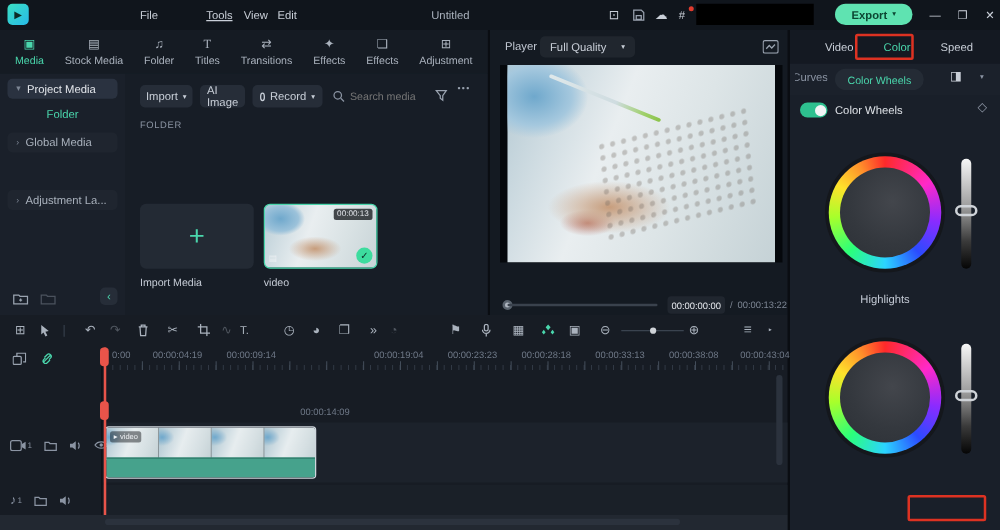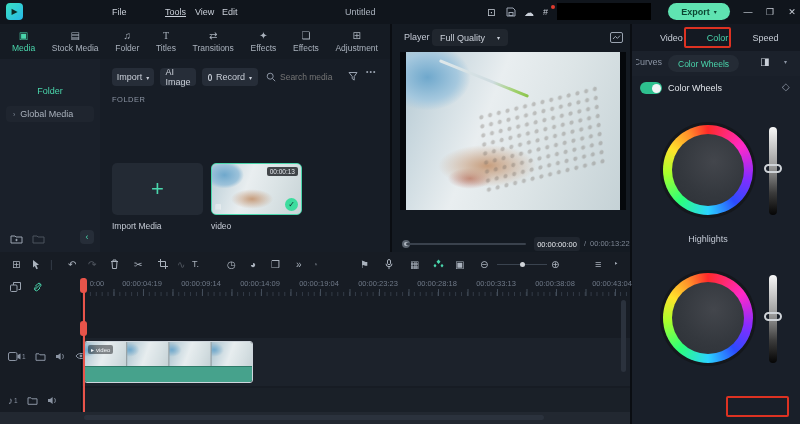--- a/index.html
+++ b/index.html
@@ -173,24 +173,32 @@
       <div class="mtab">
         <span class="tico">❏</span>
         <span>Effects</span>
         </div>
       <div class="mtab">
         <span class="tico">⊞</span>
         <span>Adjustment</span>
         </div>
     </div>
 
+    <div class="abs side-item" style="top:39px; background:#2a3240; color:#e4e7ec;">
+      <span class="chev">▾</span>
+      <span>Project Media</span>
+      </div>
     <div class="abs" style="left:0; top:62px; width:100px; text-align:center; color:#4ad6ac;">Folder</div>
     <div class="abs side-item" style="top:82px;">
       <span class="chev">›</span>
       <span>Global Media</span>
+      </div>
+    <div class="abs side-item" style="top:128px;">
+      <span class="chev">›</span>
+      <span>Adjustment La...</span>
       </div>
     <span class="abs ic" style="left:10px; top:210px;">
       <svg width="13" height="10" viewBox="0 0 13 10">
           <path d="M1 2h4l1 1h6v6H1z" fill="none" stroke="#9aa3b0"></path>
           <path d="M6.5 4.8v2.4M5.3 6h2.4" stroke="#9aa3b0"></path>
         </svg>
     </span>
     <span class="abs ic dim" style="left:32px; top:210px;">
       <svg width="13" height="10" viewBox="0 0 13 10">
           <path d="M1 2h4l1 1h6v6H1z" fill="none" stroke="#9aa3b0"></path>
@@ -398,21 +406,21 @@
       </span>
     <span class="abs ic" style="left:32px; top:30px;">
       <svg width="12" height="10" viewBox="0 0 12 10">
           <path d="M3 7.5L8.5 2M3.5 4L5.7 1.8a1.9 1.9 0 0 1 2.7 2.7L7.2 5.7M8 6l-2.2 2.2a1.9 1.9 0 0 1-2.7-2.7L4.3 4.3" fill="none" stroke="#4ad6ac"></path>
         </svg>
       </span>
 
     <span class="ruler-label" style="left:97px;">0:00</span>
     <span class="ruler-label" style="left:142px;">00:00:04:19</span>
     <span class="ruler-label" style="left:201px;">00:00:09:14</span>
-    <span class="ruler-label" style="left:260px;">00:00:14:09</span>
+    <span class="ruler-label" style="left:260px;margin-top:46px;">00:00:14:09</span>
     <span class="ruler-label" style="left:319px;">00:00:19:04</span>
     <span class="ruler-label" style="left:378px;">00:00:23:23</span>
     <span class="ruler-label" style="left:437px;">00:00:28:18</span>
     <span class="ruler-label" style="left:496px;">00:00:33:13</span>
     <span class="ruler-label" style="left:555px;">00:00:38:08</span>
     <span class="ruler-label" style="left:612px;">00:00:43:04</span>
     <div class="ruler-ticks"></div>
 
     <div class="abs lane" style="top:86px; height:48px; background:#1c222b;"></div>
     <div class="abs lane" style="top:136px; height:24px; background:#1a2028;"></div>

